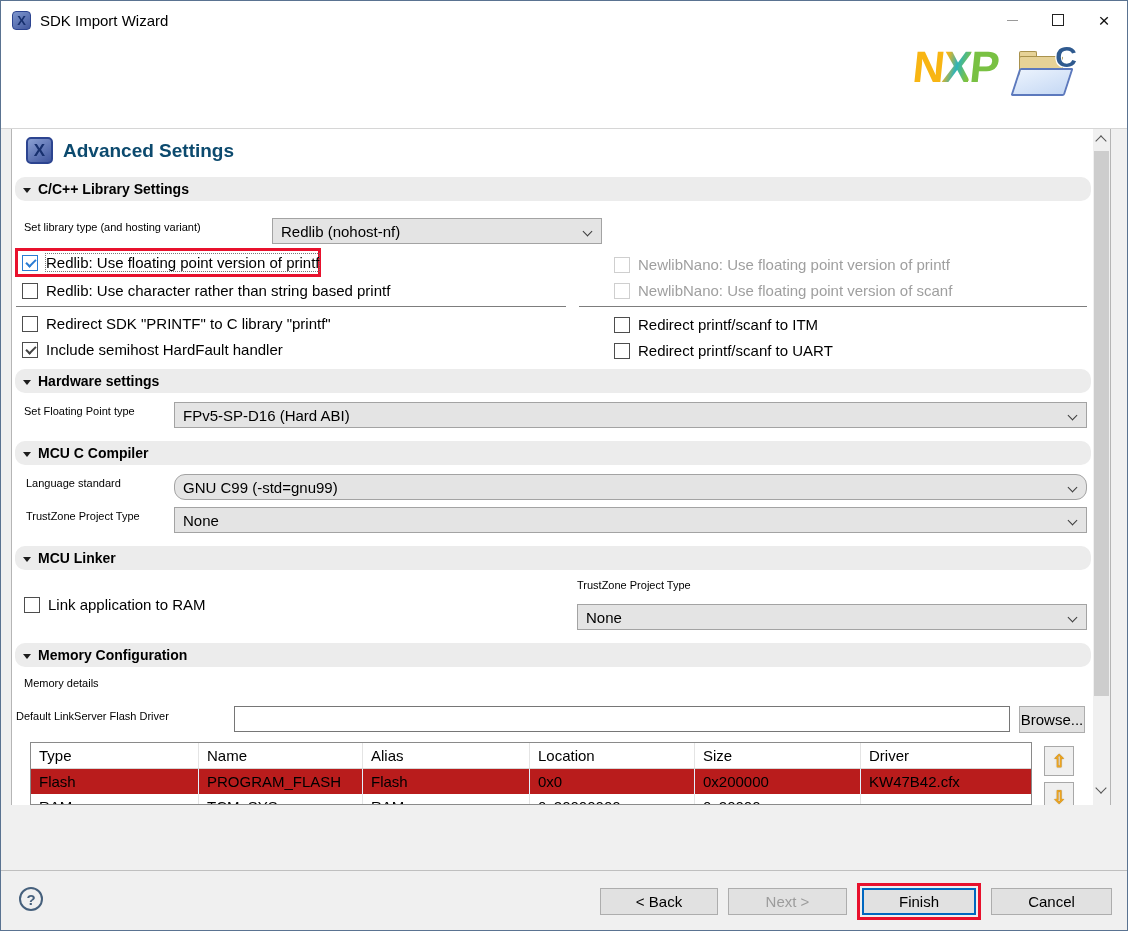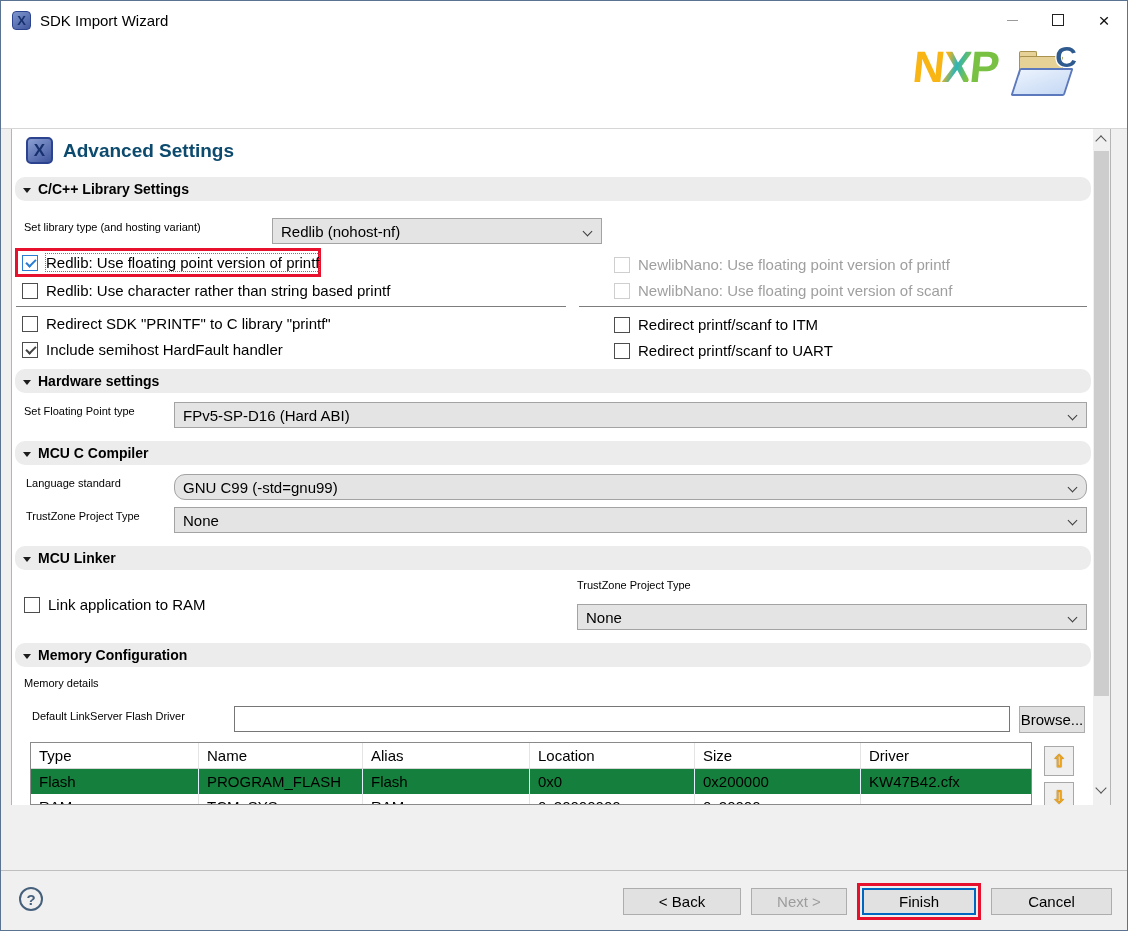--- a/index.html
+++ b/index.html
@@ -91,21 +91,21 @@
               font-size:15px; text-align:center; }
 
   
   .mem-table { position:absolute; left:18px; top:613px; width:1002px; height:63px;
                border:1px solid #8a8a8a; overflow:hidden; background:#fff; }
   .t-row { display:flex; width:1000px; }
   .t-row.header { height:26px; border-bottom:1px solid #d6d6d6; }
   .t-row.body { height:25px; }
   .t-cell { padding:4px 0 0 8px; font-size:15px; border-right:1px solid #e4e4e4;
             overflow:hidden; white-space:nowrap; }
-  .t-row.selected { background:#15803d; }
+  .t-row.selected { background:#b91c1c; }
   .t-row.selected .t-cell { border-right-color:#e2f0fd; }
   .c0{width:168px} .c1{width:164px} .c2{width:167px} .c3{width:165px} .c4{width:166px} .c5{width:170px; border-right:none;}
 
   .mini-btn { position:absolute; left:1032px; width:30px; height:30px; background:#efefef;
               border:1px solid #a8a8a8; display:flex; align-items:center; justify-content:center;
               font-size:17px; font-weight:bold; color:#eda41f;
               text-shadow:0 0 1px #8a5e00; }
 
   
   .scrollbar { position:absolute; top:0; right:0; width:17px; height:676px; background:#f0f0f0; }
@@ -120,21 +120,21 @@
             border-top:1px solid #bfbfbf; }
   .help-circle { position:absolute; left:18px; top:16px; width:24px; height:24px; border-radius:50%;
                  border:2px solid #46607c; color:#46607c; font-weight:bold; font-size:15px;
                  display:flex; align-items:center; justify-content:center; }
   .btn-row { position:absolute; right:15px; top:12px; display:flex; align-items:center; }
   .dlg-btn { height:27px; margin-left:10px; background:#e1e1e1; border:1px solid #adadad;
              font-family:"Liberation Sans",sans-serif; font-size:15px; }
   .dlg-btn.disabled { color:#9c9c9c; }
   .finish-anno { border:3px solid #e8112d; padding:2px; margin-left:10px; }
   .dlg-btn.default { border:2px solid #0067c0; margin-left:0; }
-  .w-back{width:118px} .w-next{width:96px} .w-finish{width:114px} .w-cancel{width:121px}
+  .w-back{width:118px} .w-next{width:119px} .w-finish{width:114px} .w-cancel{width:121px}
 </style>
 </head>
 <body>
 
 <div class="window">
 
   <div class="titlebar">
     <div class="app-icon">X</div>
     <span class="titlebar-text">SDK Import Wizard</span>
     <div class="win-controls">
@@ -253,21 +253,21 @@
     <div class="combo" style="top:475px; left:565px; width:510px;">
       <span>None</span>
       <div class="chev"></div>
     </div>
 
     <div class="section-bar" style="top:514px;">
       <div class="caret"></div>
       <span class="section-title">Memory Configuration</span>
     </div>
     <span class="field-label" style="top:548px; left:12px;">Memory details</span>
-    <span class="field-label" style="top:581px; left:20px;">Default LinkServer Flash Driver</span>
+    <span class="field-label" style="top:581px; left:4px;">Default LinkServer Flash Driver</span>
     <input class="text-input" style="top: 577px; left: 222px; width: 776px;" value="">
     <button class="push-btn" style="position:absolute; top:577px; left:1007px; width:66px; height:27px;">Browse...</button>
 
     <div class="mem-table">
       <div class="t-row header">
         <div class="t-cell c0">Type</div>
         <div class="t-cell c1">Name</div>
         <div class="t-cell c2">Alias</div>
         <div class="t-cell c3">Location</div>
         <div class="t-cell c4">Size</div>

